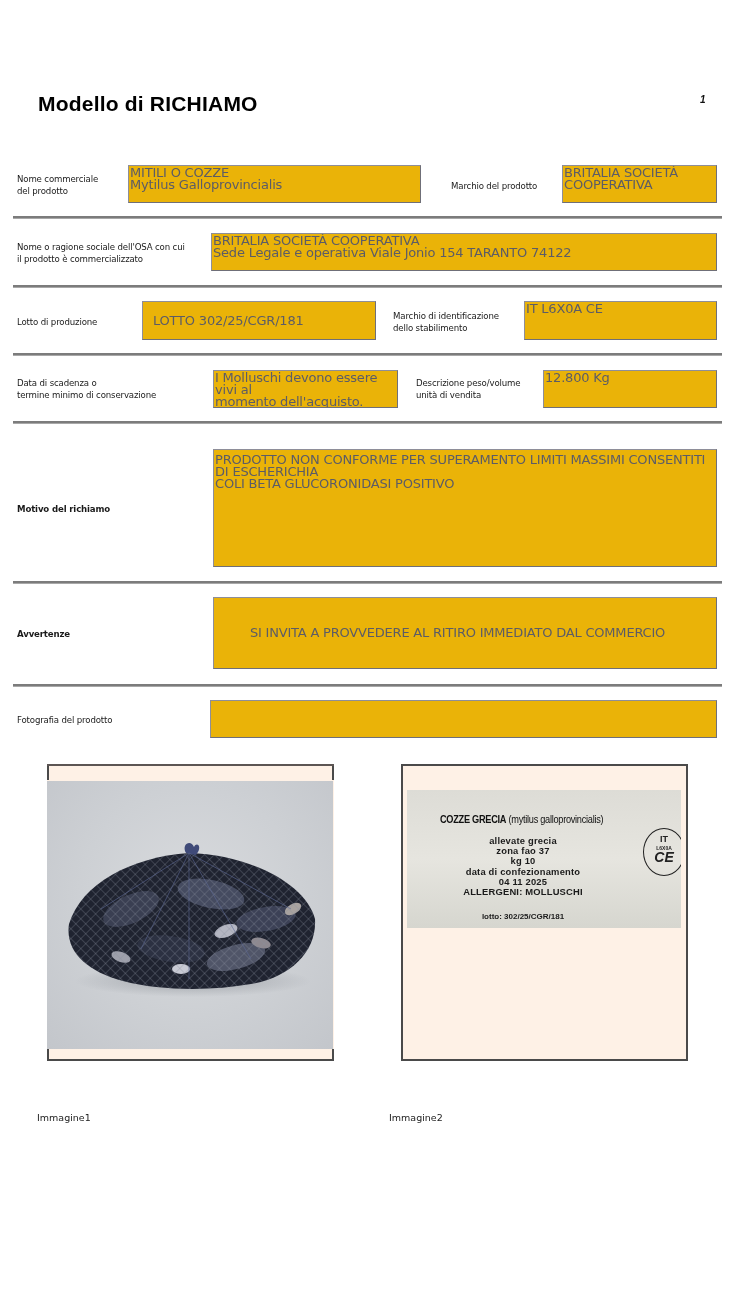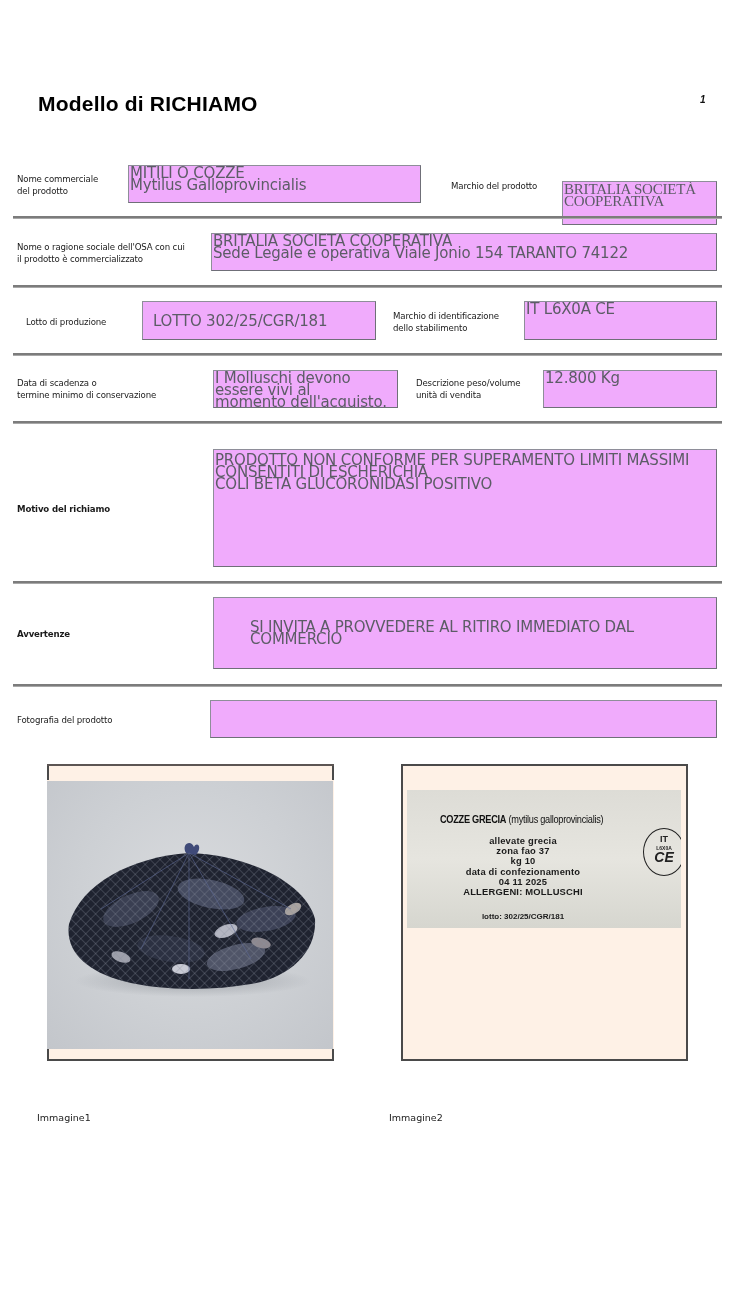--- a/index.html
+++ b/index.html
@@ -5,22 +5,22 @@
     * { box-sizing: border-box; margin: 0; padding: 0; }
     html, body { width: 730px; height: 1300px; background: #ffffff; overflow: hidden; }
     body { position: relative; font-family: "Liberation Sans", sans-serif; color: #111; }
 
     .title { position: absolute; left: 38px; top: 92px; font-size: 21px; font-weight: bold; font-family: "Liberation Sans", sans-serif; color: #000; letter-spacing: 0.2px; }
     .page-num { position: absolute; left: 700px; top: 94px; font-size: 10px; font-style: italic; font-weight: bold; }
 
     .lbl { position: absolute; font-family: "DejaVu Sans", sans-serif; font-size: 8.6px; line-height: 12px; color: #1a1a1a; letter-spacing: -0.15px; }
     .lbl.bold { font-weight: bold; }
 
-    .field { position: absolute; background: #f0abfc; border: 1px solid #8e8e99; border-right-color: #6f6f78; border-bottom-color: #6f6f78;
-             font-family: "DejaVu Sans", sans-serif; font-size: 15px; line-height: 12px; color: #5c5c66; padding: 1px 1px; letter-spacing: -0.2px; white-space: pre-line; overflow: hidden; }
+    .field { position: absolute; background: #eab308; border: 1px solid #8e8e99; border-right-color: #6f6f78; border-bottom-color: #6f6f78;
+             font-family: "DejaVu Sans", sans-serif; font-size: 13px; line-height: 12px; color: #5c5c66; padding: 1px 1px; letter-spacing: -0.2px; white-space: pre-line; overflow: hidden; }
     .field.vcenter { display: flex; align-items: center; }
 
     .sep { position: absolute; left: 13px; width: 709px; height: 3px; background: #7c7c7c; border-bottom: 1px solid #a8a8a8; }
 
     .img-frame { position: absolute; background: #fef1e6; border: 2px solid #4a4a4a; }
     .img-frame.open { border-top: 2px solid #6a6160; }
     .img-caption { position: absolute; font-family: "DejaVu Sans", sans-serif; font-size: 9.5px; color: #222; margin-top: 44px; }
 
     .photo1 { position: absolute; left: 47px; top: 781px; width: 286px; height: 268px;
               background: radial-gradient(ellipse at 50% 45%, #d9dbde 0%, #cdd0d4 55%, #c3c6cb 100%); overflow: hidden; }
@@ -42,33 +42,33 @@
 <body>
 
 <div class="title">Modello di RICHIAMO</div>
 <div class="page-num">1</div>
 
 <div class="lbl" style="left:17px; top:173px; white-space:pre-line;">Nome commerciale
 del prodotto</div>
 <div class="field" style="left:128px; top:165px; width:293px; height:38px;">MITILI O COZZE
 Mytilus Galloprovincialis</div>
 <div class="lbl" style="left:451px; top:180px;">Marchio del prodotto</div>
-<div class="field" style="left:562px; top:181px; width:155px; height:44px;font-family:Liberation Serif, serif;">BRITALIA SOCIETÀ
+<div class="field" style="left:562px; top:165px; width:155px; height:38px;">BRITALIA SOCIETÀ
 COOPERATIVA</div>
 
 <div class="sep" style="top:216px;"></div>
 
 <div class="lbl" style="left:17px; top:241px; white-space:pre-line;">Nome o ragione sociale dell'OSA con cui
 il prodotto è commercializzato</div>
 <div class="field" style="left:211px; top:233px; width:506px; height:38px;">BRITALIA SOCIETÀ COOPERATIVA
 Sede Legale e operativa Viale Jonio 154 TARANTO 74122</div>
 
 <div class="sep" style="top:285px;"></div>
 
-<div class="lbl" style="left:17px; top:316px;margin-left:9px;">Lotto di produzione</div>
+<div class="lbl" style="left:17px; top:316px;">Lotto di produzione</div>
 <div class="field vcenter" style="left:142px; top:301px; width:234px; height:39px; padding-left:10px;">LOTTO 302/25/CGR/181</div>
 <div class="lbl" style="left:393px; top:310px; white-space:pre-line;">Marchio di identificazione
 dello stabilimento</div>
 <div class="field" style="left:524px; top:301px; width:193px; height:39px;">IT L6X0A CE</div>
 
 <div class="sep" style="top:353px;"></div>
 
 <div class="lbl" style="left:17px; top:377px; white-space:pre-line;">Data di scadenza o
 termine minimo di conservazione</div>
 <div class="field" style="left:213px; top:370px; width:185px; height:38px;">I Molluschi devono essere vivi al

